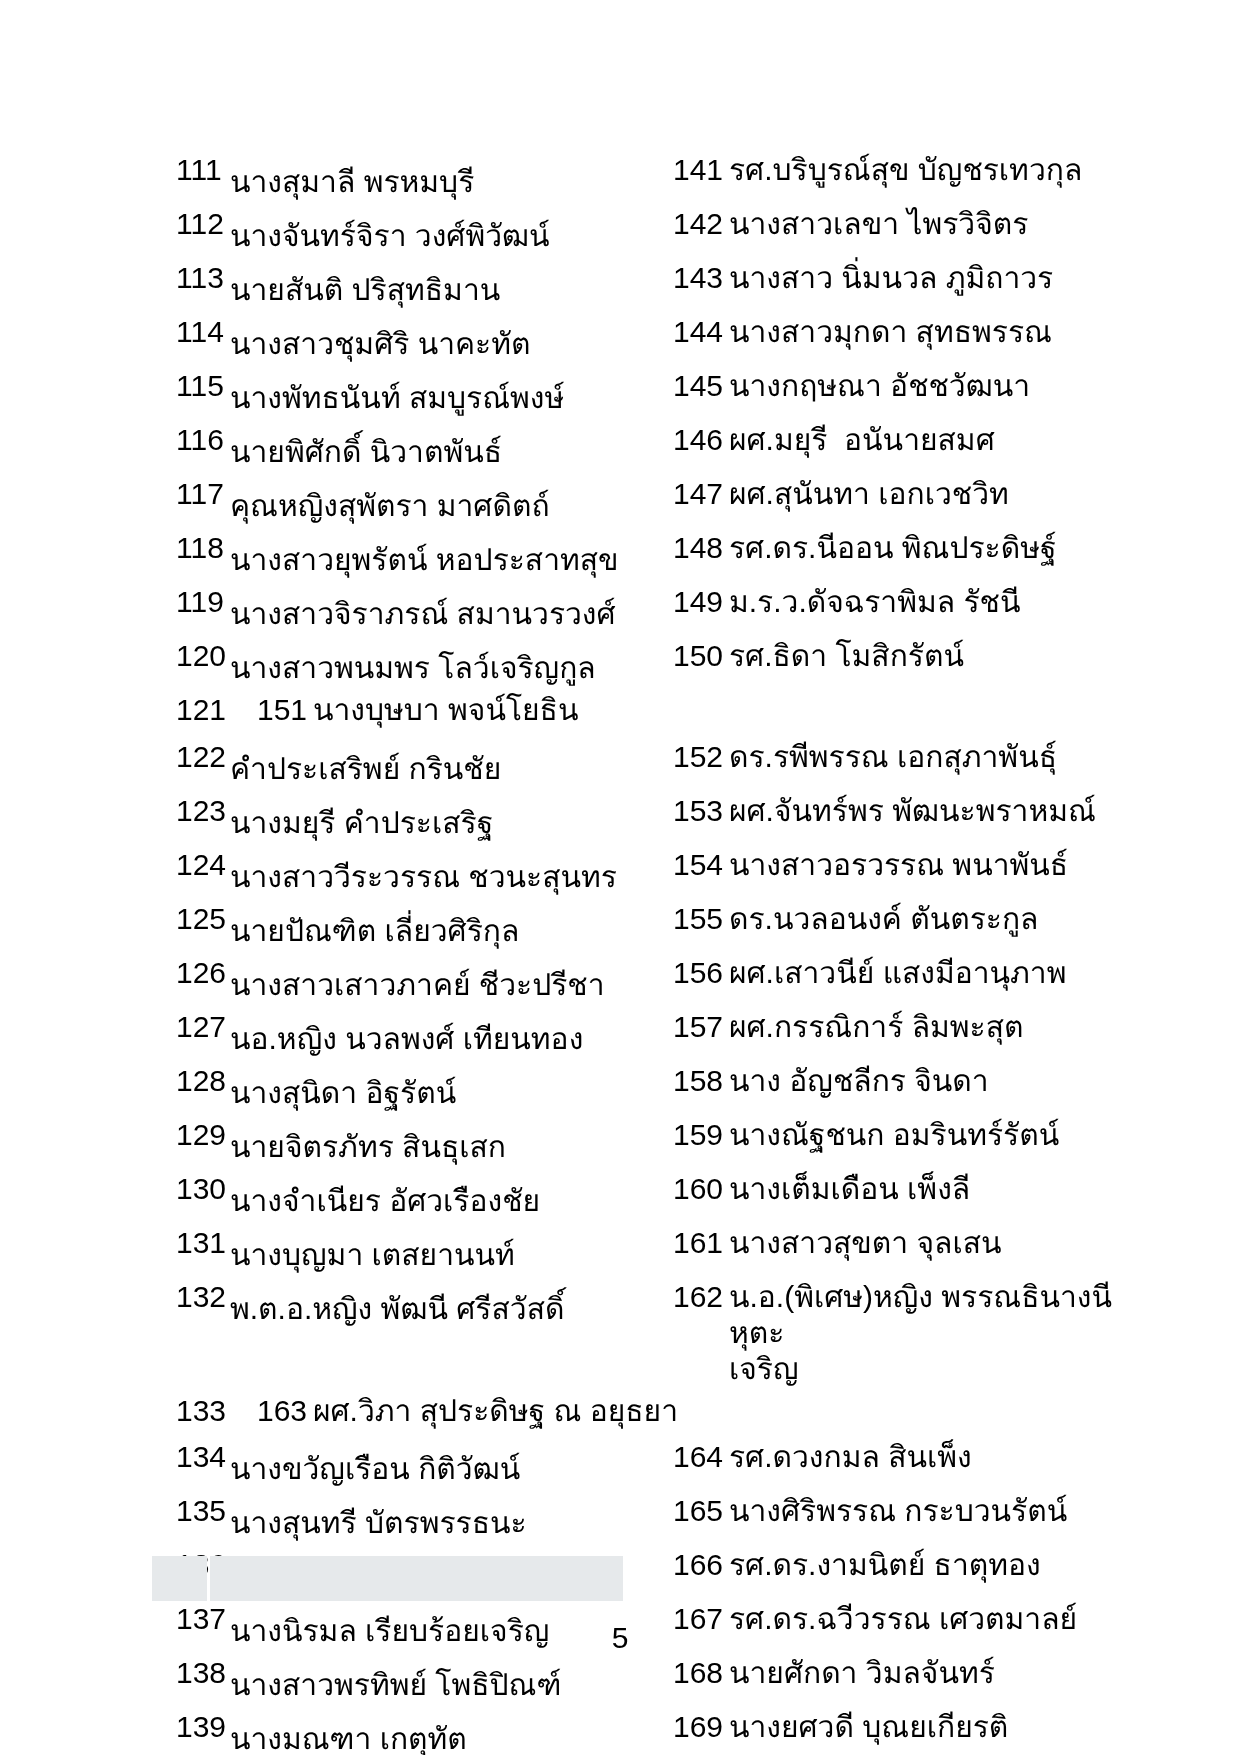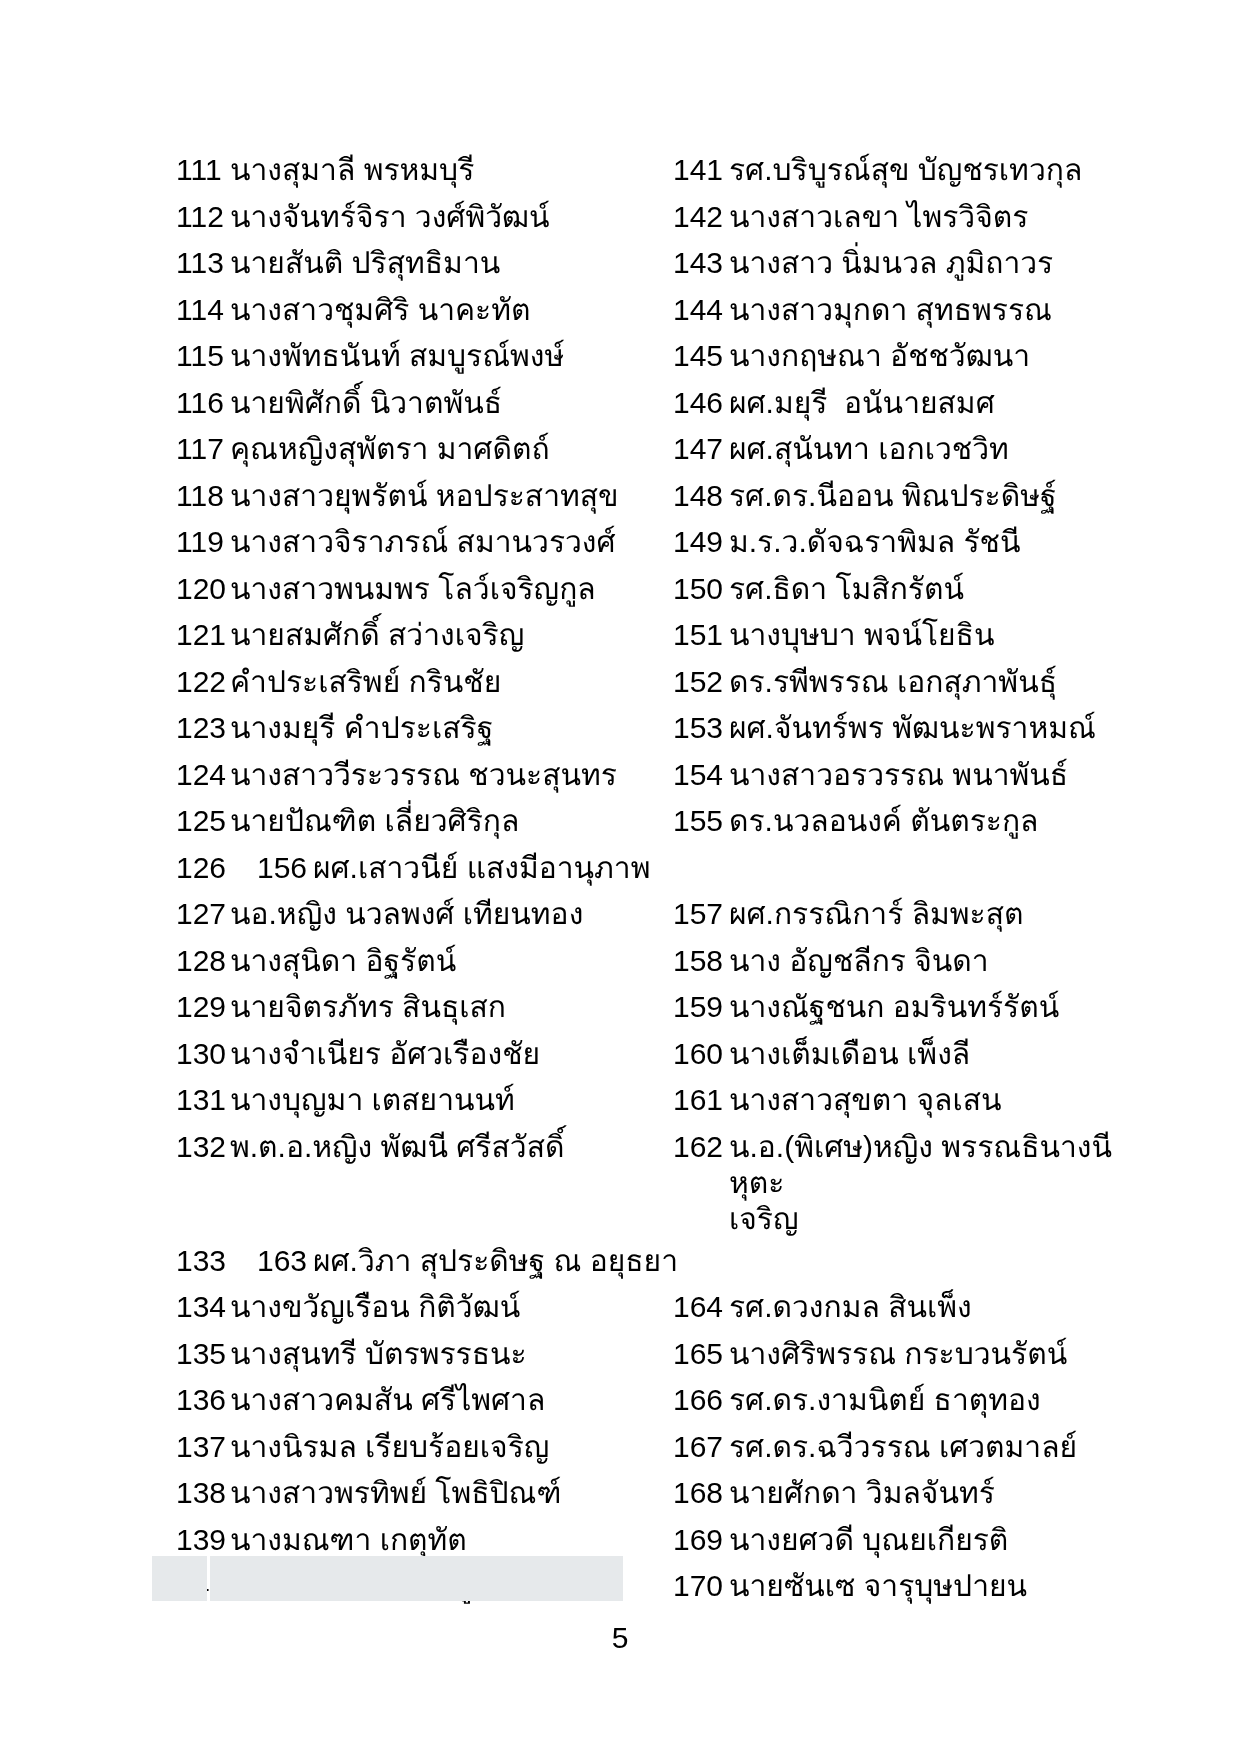--- a/index.html
+++ b/index.html
@@ -27,21 +27,21 @@
     min-height: 46.5px;
     padding-top: 6px;
   }
   .cell {
     box-sizing: border-box;
     font-size: 30px;
     line-height: 36px;
     white-space: pre-wrap;
   }
   .c-num-l  { width: 57px;  padding-left: 8px;  flex: none; }
-  .c-name-l { width: 416px; padding-left: 5px;  flex: none; }
+  .c-name-l { width: 416px; padding-left: 5px;  flex: none; margin-top: 12px; }
   .c-num-r  { width: 86px;  padding-left: 32px; flex: none; }
   .c-name-r { width: 433px; padding-left: 2px;  flex: none; }
   .empty-shaded-row {
     position: absolute;
     left: 152px;
     top: 1556px;
     height: 45px;
     display: flex;
   }
   .shade-cell-1 {
@@ -124,21 +124,20 @@
       <div class="cell c-name-r">ม.ร.ว.ดัจฉราพิมล รัชนี</div>
     </div>
     <div class="row">
       <div class="cell c-num-l">120</div>
       <div class="cell c-name-l">นางสาวพนมพร โลว์เจริญกูล</div>
       <div class="cell c-num-r">150</div>
       <div class="cell c-name-r">รศ.ธิดา โมสิกรัตน์</div>
     </div>
     <div class="row">
       <div class="cell c-num-l">121</div>
-      <div class="cell c-name-l">นายสมศักดิ์ สว่างเจริญ</div>
       <div class="cell c-num-r">151</div>
       <div class="cell c-name-r">นางบุษบา พจน์โยธิน</div>
     </div>
     <div class="row">
       <div class="cell c-num-l">122</div>
       <div class="cell c-name-l">คำประเสริพย์ กรินชัย</div>
       <div class="cell c-num-r">152</div>
       <div class="cell c-name-r">ดร.รพีพรรณ เอกสุภาพันธุ์</div>
     </div>
     <div class="row">
@@ -154,20 +153,21 @@
       <div class="cell c-name-r">นางสาวอรวรรณ พนาพันธ์</div>
     </div>
     <div class="row">
       <div class="cell c-num-l">125</div>
       <div class="cell c-name-l">นายปัณฑิต เลี่ยวศิริกุล</div>
       <div class="cell c-num-r">155</div>
       <div class="cell c-name-r">ดร.นวลอนงค์ ตันตระกูล</div>
     </div>
     <div class="row">
       <div class="cell c-num-l">126</div>
+      <div class="cell c-name-l">นางสาวเสาวภาคย์ ชีวะปรีชา</div>
       <div class="cell c-num-r">156</div>
       <div class="cell c-name-r">ผศ.เสาวนีย์ แสงมีอานุภาพ</div>
     </div>
     <div class="row">
       <div class="cell c-num-l">127</div>
       <div class="cell c-name-l">นอ.หญิง นวลพงศ์ เทียนทอง</div>
       <div class="cell c-num-r">157</div>
       <div class="cell c-name-r">ผศ.กรรณิการ์ ลิมพะสุต</div>
     </div>
     <div class="row">

